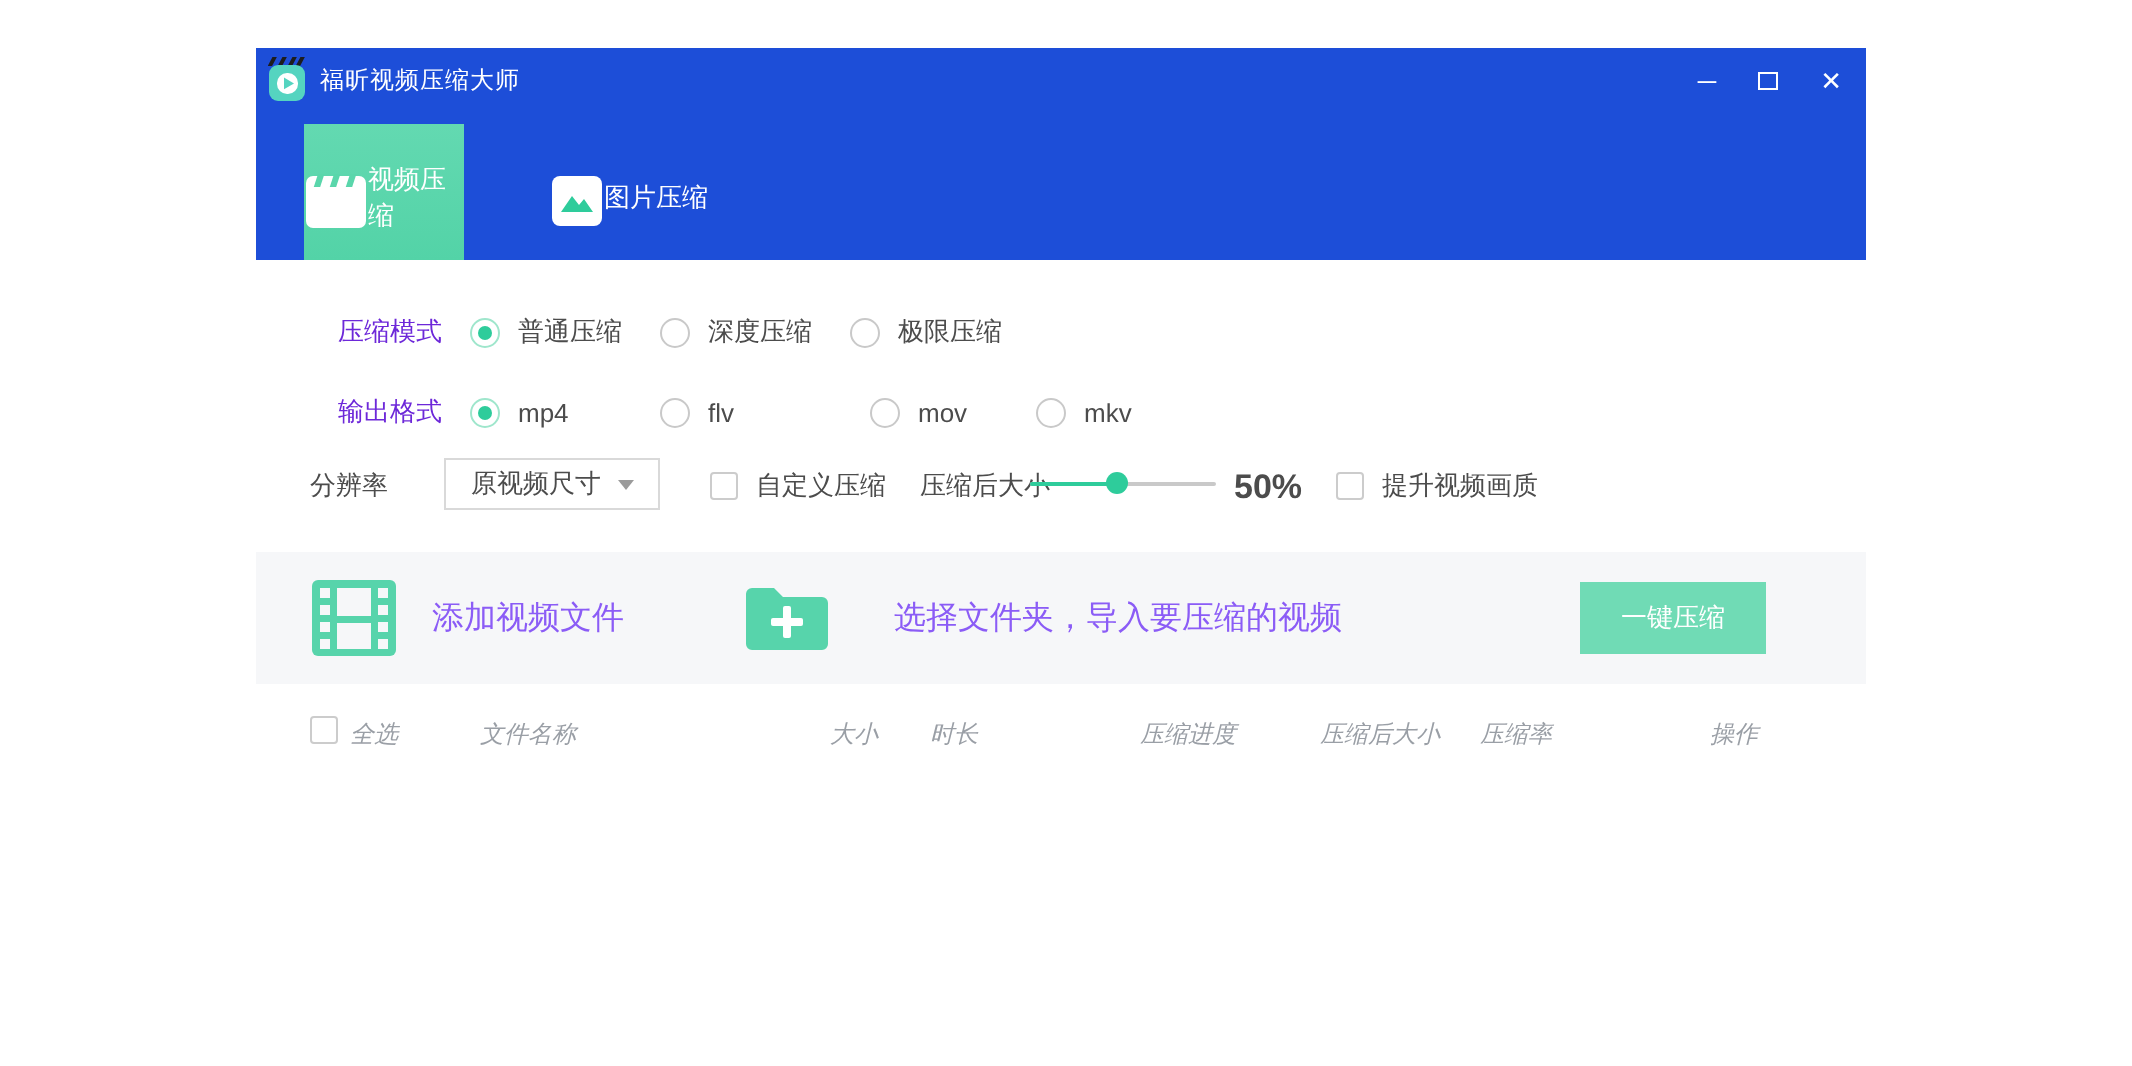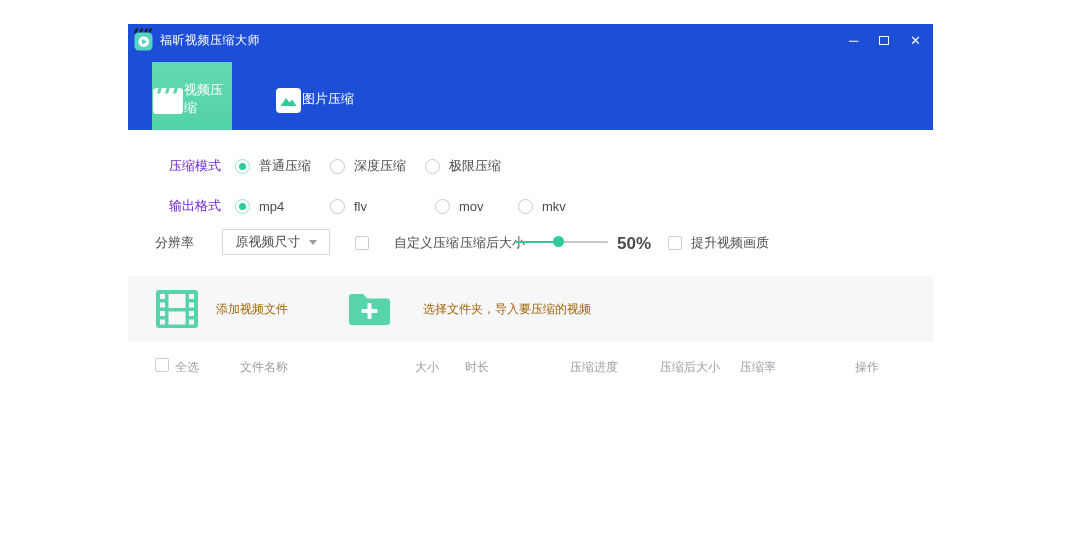--- a/index.html
+++ b/index.html
@@ -46,47 +46,47 @@
   .radio-label { font-size:13px; color:#4c4c4c; }
 
   .row-res { position:relative; height:26px; margin-top:9px; }
   .res-label { position:absolute; left:27px; top:5px; font-size:13px; color:#4c4c4c; }
   .dropdown { position:absolute; left:94px; top:0; width:108px; height:26px; border:1px solid #d9d9d9;
               background:#ffffff; display:flex; align-items:center; justify-content:center; gap:8px; cursor:pointer; }
   .dropdown-value { font-size:13px; color:#4c4c4c;text-align:center; }
   .caret { width:0; height:0; border-left:4px solid transparent; border-right:4px solid transparent;
            border-top:5px solid #9b9b9b; }
   .check-item { position:absolute; top:5px; display:flex; align-items:center; cursor:pointer; }
-  .chk-custom { left:227px;gap:16px; } .chk-quality { left:540px; }
+  .chk-custom { left:227px; } .chk-quality { left:540px; }
   .checkbox { width:14px; height:14px; border:1px solid #cccccc; border-radius:2px; background:#ffffff;
               margin-right:9px; flex:0 0 auto; }
   .check-label { font-size:13px; color:#4c4c4c; }
   .strength-label { position:absolute; left:332px; top:5px; font-size:13px; color:#4c4c4c; }
   .slider { position:absolute; left:387px; top:0; width:93px; height:26px; cursor:pointer; }
   .slider-track { position:absolute; left:0; top:12px; width:100%; height:2px; background:#c9c9c9; border-radius:1px; }
   .slider-fill { position:absolute; left:0; top:12px; width:46%; height:2px; background:#2ecc9b; border-radius:1px; }
   .slider-handle { position:absolute; left:38px; top:7px; width:11px; height:11px; border-radius:50%;
                    background:#2ecc9b; cursor:grab; }
   .pct { position:absolute; left:489px; top:5px; font-size:17px; color:#4c4c4c;font-weight:bold; }
 
   
   .import-bar { position:relative; margin-top:21px; height:66px; background:#f6f7f9; display:flex; align-items:center; }
   .import-action { display:flex; align-items:center; cursor:pointer; }
   .act-video { margin-left:27px; }
   .act-folder { margin-left:58px;gap:13px; }
-  .import-text { font-size:12px; color:#a16207; margin-left:17px; }
+  .import-text { font-size:16px; color:#8b5cf6; margin-left:17px; }
   .compress-btn { position:absolute; right:50px; top:15px; width:93px; height:36px; background:#70dbb5;
                   border:none; color:#ffffff; font-size:13px; cursor:pointer;
                   font-family:"Liberation Sans","DejaVu Sans",sans-serif; }
 
   
   .table-header { position:relative; margin-top:14px; height:20px; }
   .th-checkbox { position:absolute; left:27px; top:2px; width:14px; height:14px; border:1px solid #cccccc;
                  border-radius:2px; background:#ffffff; cursor:pointer; }
-  .th-text { position:absolute; top:3px; font-size:12px; color:#9a9fa6; white-space:nowrap; }
+  .th-text { position:absolute; top:3px; font-size:12px; color:#9a9fa6; white-space:nowrap;font-style:italic; }
   .th-selectall { left:47px; }
   .col-0 { left:112px; } .col-1 { left:287px; } .col-2 { left:337px; } .col-3 { left:442px; }
   .col-4 { left:532px; } .col-5 { left:612px; } .col-6 { left:727px; }
 </style>
 </head>
 <body>
 
 <div class="canvas">
   <div class="window">
 
@@ -213,20 +213,21 @@
           <span class="import-text">添加视频文件</span>
         </div>
         <div class="import-action act-folder">
           <svg width="47" height="38" viewBox="0 0 47 38">
             <path d="M3 7 a3 3 0 0 1 3-3 h11 l4.5 4.5 h19.5 a3 3 0 0 1 3 3 v20.5 a3 3 0 0 1 -3 3 h-35 a3 3 0 0 1 -3-3 Z" fill="#57d4ab"></path>
             <rect x="21.5" y="13" width="4" height="16" rx="1" fill="#ffffff"></rect>
             <rect x="15.5" y="19" width="16" height="4" rx="1" fill="#ffffff"></rect>
           </svg>
           <span class="import-text">选择文件夹，导入要压缩的视频</span>
         </div>
+        <button class="compress-btn">一键压缩</button>
       </div>
 
       <div class="table-header">
         <span class="th-checkbox"></span>
         <span class="th-text th-selectall">全选</span>
         <span class="th-text col-0">文件名称</span>
         <span class="th-text col-1">大小</span>
         <span class="th-text col-2">时长</span>
         <span class="th-text col-3">压缩进度</span>
         <span class="th-text col-4">压缩后大小</span>

